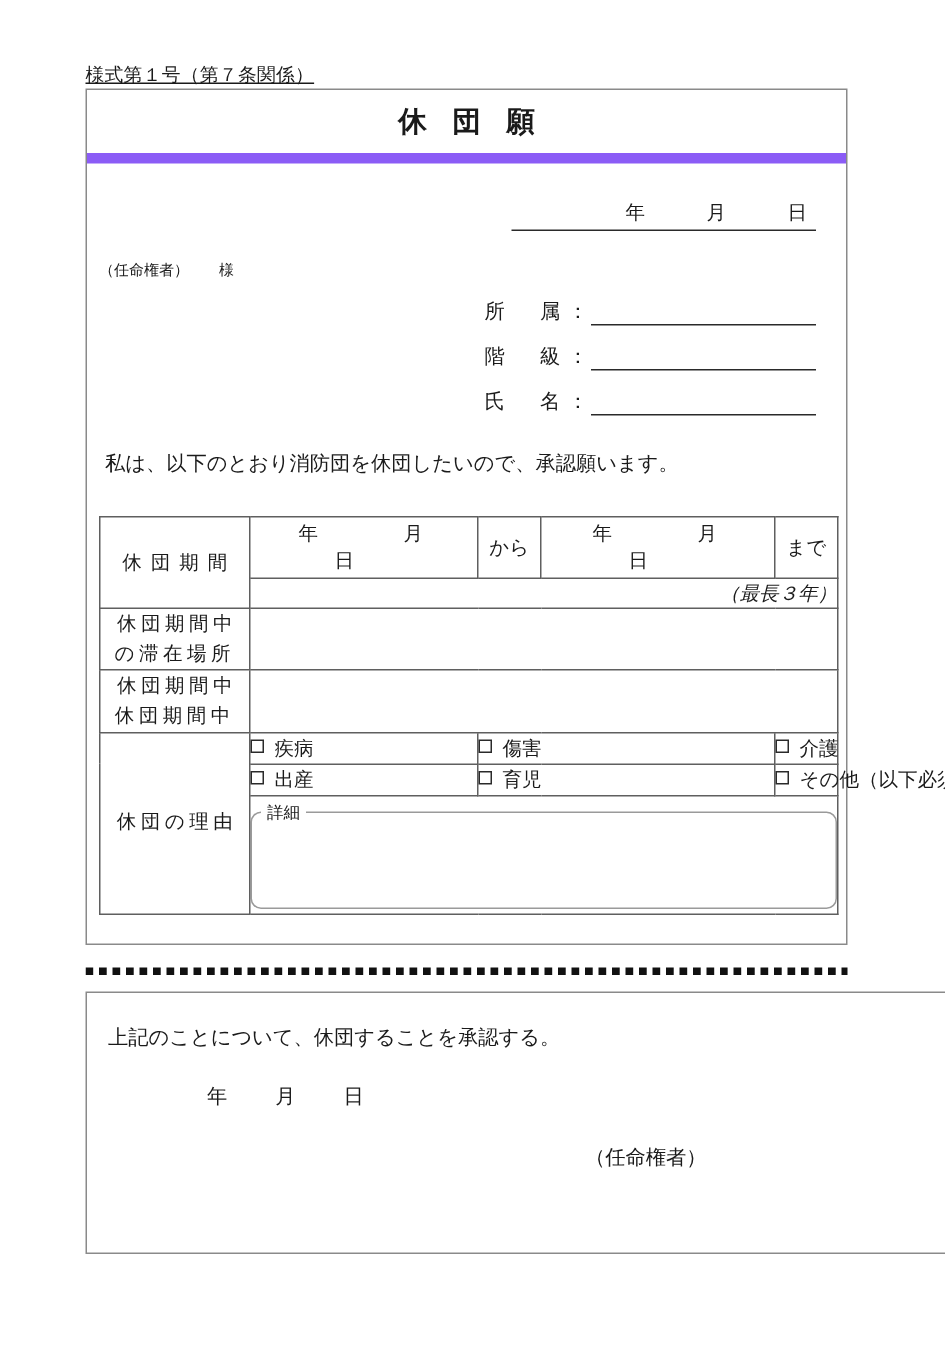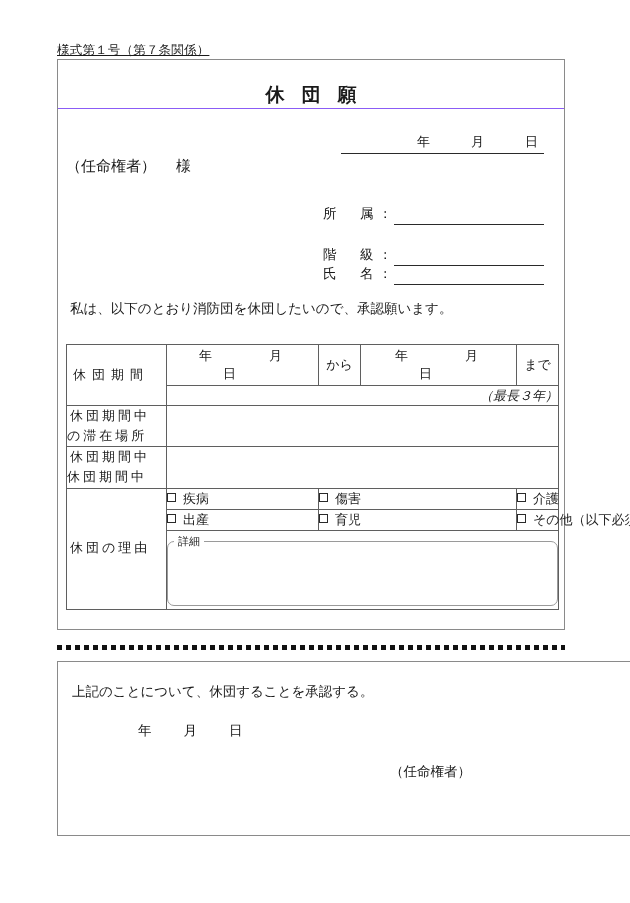--- a/index.html
+++ b/index.html
@@ -43,24 +43,24 @@
     border: 1px solid #8a8a8a;
     box-sizing: border-box;
   }
 
   
   .title-band {
     position: absolute;
     left: 0; top: 0;
     width: 100%;
     height: 49px;
-    border-bottom: 1px solid #8b5cf6;
+    border-bottom: 7px solid #8b5cf6;
     box-sizing: border-box;
     display: flex;
-    align-items: flex-end;
+    align-items: center;
     justify-content: center;
   }
   .doc-title {
     font-size: 19px;
     letter-spacing: 17px;
     text-indent: 17px;
     font-weight: bold;
     white-space: nowrap;
   }
 
@@ -81,38 +81,38 @@
     white-space: nowrap;
   }
   .date-line .y { left: 76px; }
   .date-line .m { left: 130px; }
   .date-line .d { left: 184px; }
 
   
   .addressee {
     position: absolute;
     left: 8px;
-    top: 97px;
-    font-size: 15px;
+    top: 113px;
+    font-size: 10px;
     white-space: nowrap;
   }
   .addressee .sama { margin-left: 20px; }
 
   
   .attr-row {
     position: absolute;
     left: 265px;
     width: 221px;
     height: 26px;
     display: flex;
-    align-items: flex-end;
+    align-items: flex-start;
     white-space: nowrap;
   }
   .attr-row.r1 { top: 139px; }
-  .attr-row.r2 { top: 180px; }
+  .attr-row.r2 { top: 169px; }
   .attr-row.r3 { top: 199px; }
   .attr-label {
     font-size: 13.5px;
     letter-spacing: 5px;
     padding-bottom: 2px;
   }
   .attr-colon {
     font-size: 13.5px;
     padding: 0 2px 2px 0;
   }
@@ -141,21 +141,21 @@
     table-layout: fixed;
   }
   .tbl td {
     border: 1px solid #5f5f5f;
     font-size: 13px;
     padding: 0;
     vertical-align: middle;
     background: #ffffff;
   }
   .lbl-cell {
-    text-align: left;
+    text-align: center;
     line-height: 1.55;
     padding: 4px 2px;
   }
   .lbl-1 { letter-spacing: 6px; text-indent: 6px; }
   .lbl-2 { letter-spacing: 3px; text-indent: 3px; }
   .date-cell {
     text-align: center;
     height: 40px;
   }
   .date-cell .dz {

